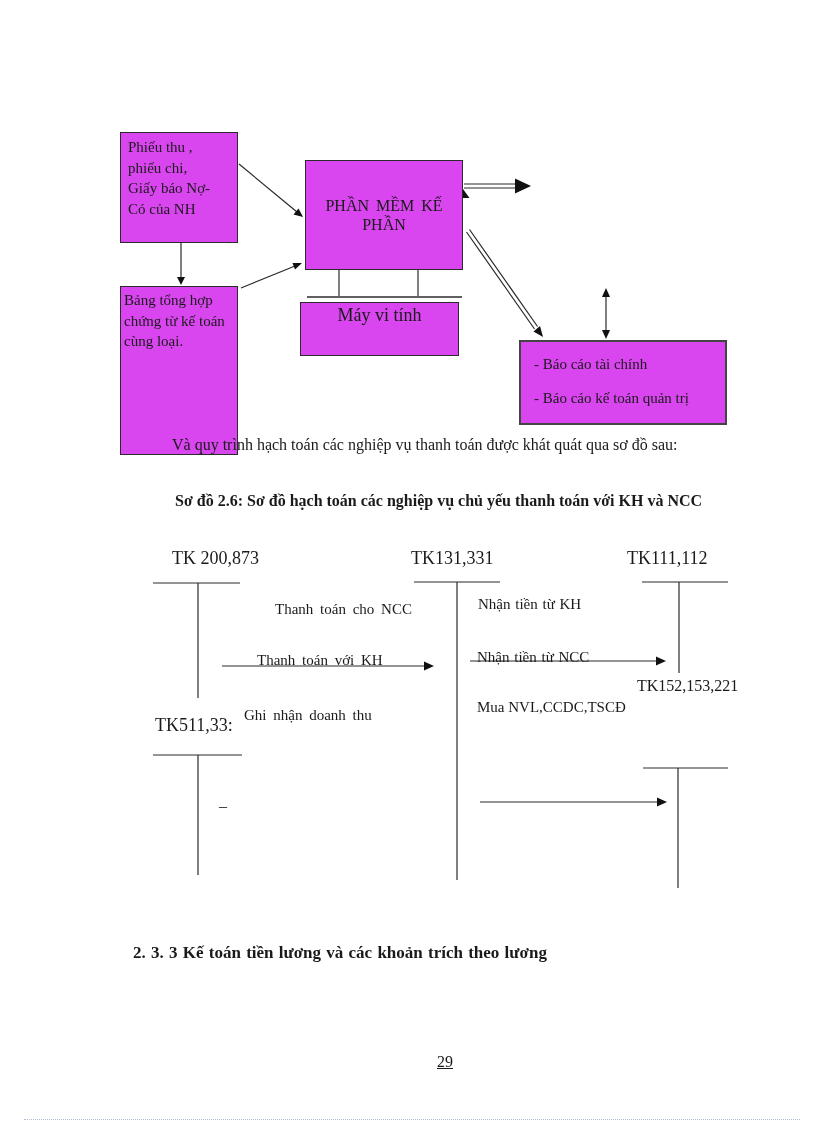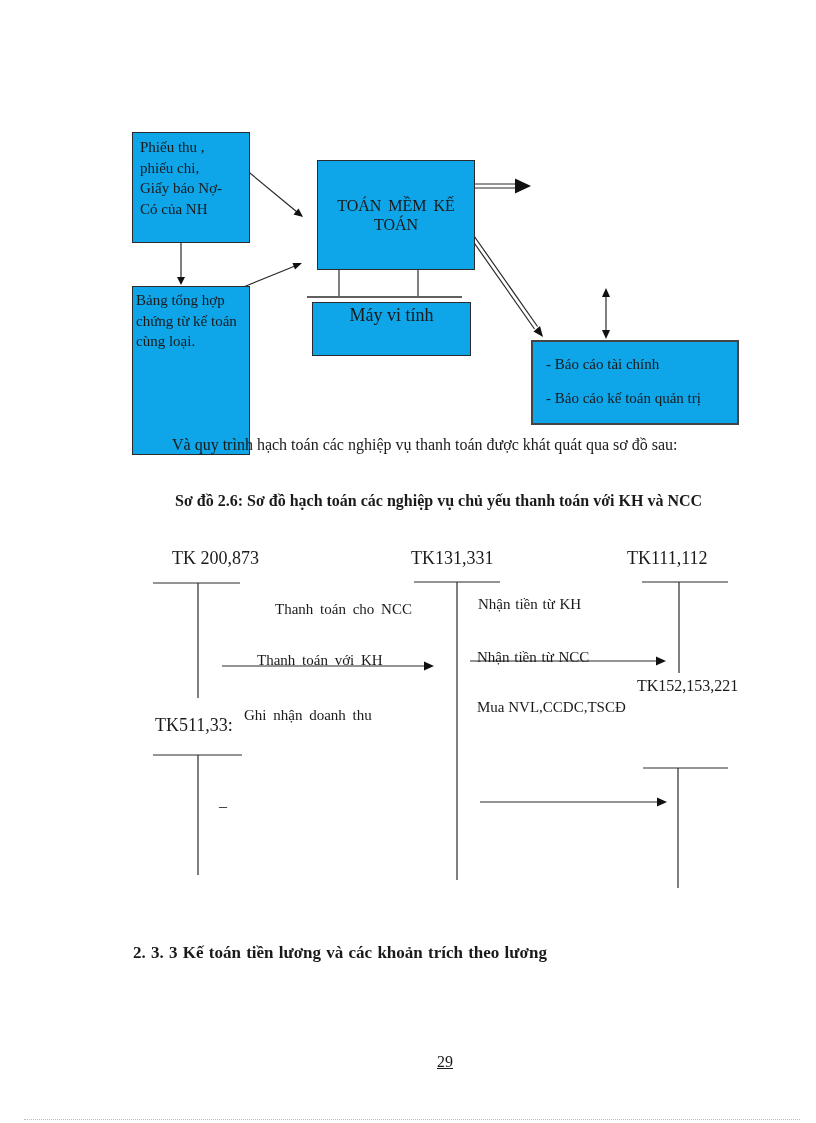--- a/index.html
+++ b/index.html
@@ -2,21 +2,21 @@
 <html><head>
 <meta charset="utf-8">
 <style>
   html,body{margin:0;padding:0;}
   body{
     width:816px;height:1123px;position:relative;background:#ffffff;
     font-family:"Liberation Serif","DejaVu Serif",serif;color:#1a1a1a;
     overflow:hidden;
   }
   .abs{position:absolute;}
-  .box{position:absolute;border:1px solid #2b2b2b;background:#0ea5e9;box-sizing:border-box;margin-left:12px;}
+  .box{position:absolute;border:1px solid #2b2b2b;background:#d946ef;box-sizing:border-box;}
   .preline{white-space:pre-line;}
   .nowrap{white-space:nowrap;}
   #box-a{left:120px;top:132px;width:118px;height:111px;padding:4px 3px 0 7px;font-size:15px;line-height:20.5px;}
   #box-b{left:305px;top:160px;width:158px;height:110px;display:flex;align-items:center;justify-content:center;
          text-align:center;font-size:16px;line-height:19px;padding:0 16px;word-spacing:3px;}
   #box-c{left:300px;top:302px;width:159px;height:54px;text-align:center;padding-top:2px;font-size:18px;}
   #box-d{left:120px;top:286px;width:118px;height:169px;padding:3px 1px 0 3px;font-size:15px;line-height:20.5px;}
   #box-e{left:519px;top:340px;width:208px;height:85px;border-width:2px;border-color:#444;padding:5px 0 0 13px;font-size:15px;line-height:34px;}
   .lbl{position:absolute;white-space:nowrap;}
   #paragraph{left:172px;top:436px;font-size:16px;}
@@ -77,21 +77,21 @@
     <polygon points="434,666 424,661.5 424,670.5"></polygon>
     <polygon points="666,661 656,656.5 656,665.5"></polygon>
     <polygon points="667,802 657,797.5 657,806.5"></polygon>
   </g>
 </svg>
 
 <div id="box-a" class="box preline">Phiếu thu ,
 phiếu chi,
 Giấy báo Nợ-
 Có của NH</div>
-<div id="box-b" class="box">TOÁN MỀM KẾ TOÁN</div>
+<div id="box-b" class="box">PHẦN MỀM KẾ PHẦN</div>
 <div id="box-c" class="box">Máy vi tính</div>
 <div id="box-d" class="box preline">Bảng tổng hợp
 chứng từ kế toán
 cùng loại.</div>
 <div id="box-e" class="box">
   <div class="nowrap">- Báo cáo tài chính</div>
   <div class="nowrap">- Báo cáo kế toán quản trị</div>
 </div>
 
 <div id="paragraph" class="lbl">Và quy trình hạch toán các nghiệp vụ thanh toán được khát quát qua sơ đồ sau:</div>

